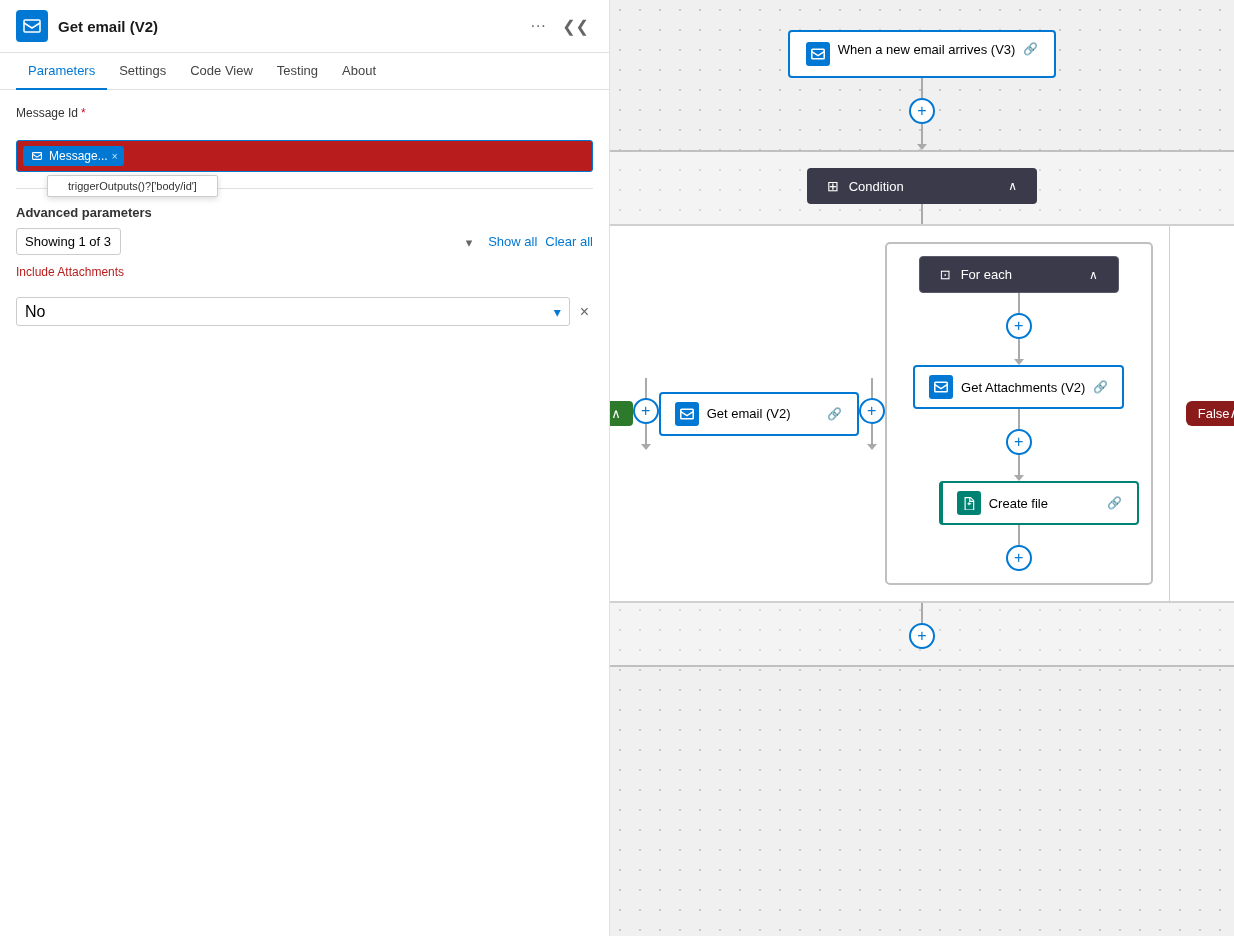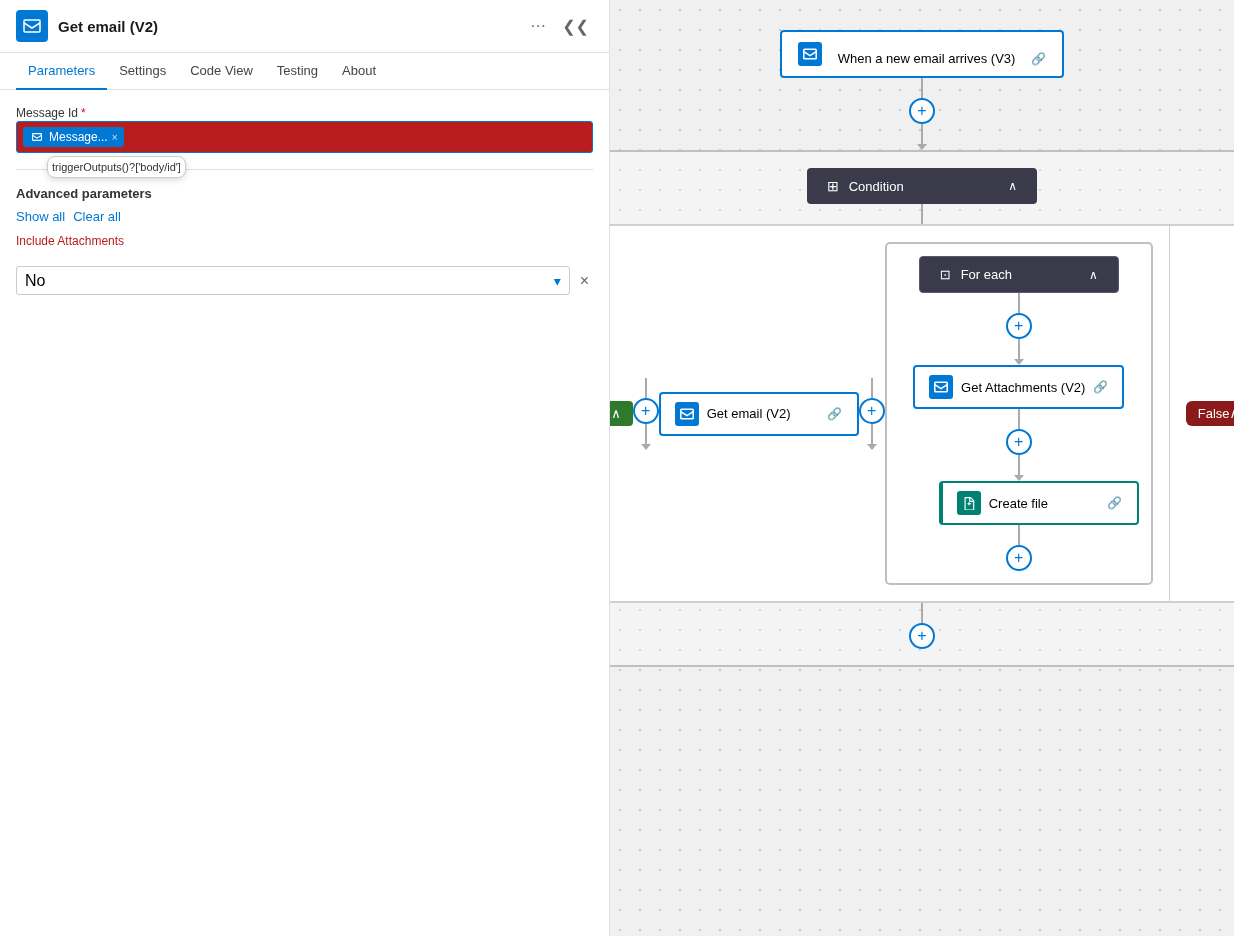--- a/index.html
+++ b/index.html
@@ -84,21 +84,21 @@
 
     .panel-content {
       padding: 16px;
       overflow-y: auto;
       flex: 1;
     }
 
     .field-label {
       font-size: 12px;
       color: #333;
-      margin-bottom: 1px;
+      margin-bottom: 20px;
       display: flex;
       align-items: center;
       gap: 3px;
     }
 
     .required-star { color: #c50f1f; }
 
     .input-tag-container {
       display: flex;
       align-items: center;
@@ -127,24 +127,24 @@
       font-size: 10px;
       opacity: 0.8;
     }
 
     .tooltip-box {
       position: absolute;
       top: 34px;
       left: 30px;
       background: #fff;
       border: 1px solid #ccc;
-      padding: 4px 4px;
+      padding: 4px 20px;
       font-size: 11px;
       color: #333;
-      border-radius: 8px;
+      border-radius: 2px;
       box-shadow: 0 2px 6px rgba(0,0,0,0.15);
       z-index: 10;
       white-space: nowrap;
     }
 
     .divider { height: 1px; background: #e0e0e0; margin: 16px 0; }
 
     .advanced-params-header {
       font-size: 13px;
       font-weight: 600;
@@ -265,22 +265,22 @@
       align-items: center;
       padding-top: 10px;
       min-width: 600px;
     }
 
     
     .flow-node {
       border-radius: 4px;
       padding: 10px 16px;
       display: flex;
-      align-items: flex-end;
-      gap: 16px;
+      align-items: flex-start;
+      gap: 8px;
       position: relative;
       cursor: pointer;
     }
 
     .flow-node-white {
       background: white;
       border: 2px solid #0078d4;
       min-width: 200px;
       justify-content: space-between;
     }
@@ -523,20 +523,25 @@
       </div>
       <div class="tooltip-box">
         <span>triggerOutputs()?['body/id']</span>
       </div>
     </div>
 
     <div class="divider"></div>
 
     <div class="advanced-params-header">Advanced parameters</div>
     <div class="params-row">
+      <div class="params-select-wrapper">
+        <select class="params-select">
+          <option>Showing 1 of 3</option>
+        </select>
+      </div>
       <button class="show-all-btn">Show all</button>
       <button class="clear-all-btn">Clear all</button>
     </div>
 
     <div class="include-attachments-label">Include Attachments</div>
     <div class="select-with-clear">
       <div class="no-select-wrapper">
         <select>
           <option>No</option>
           <option>Yes</option>

